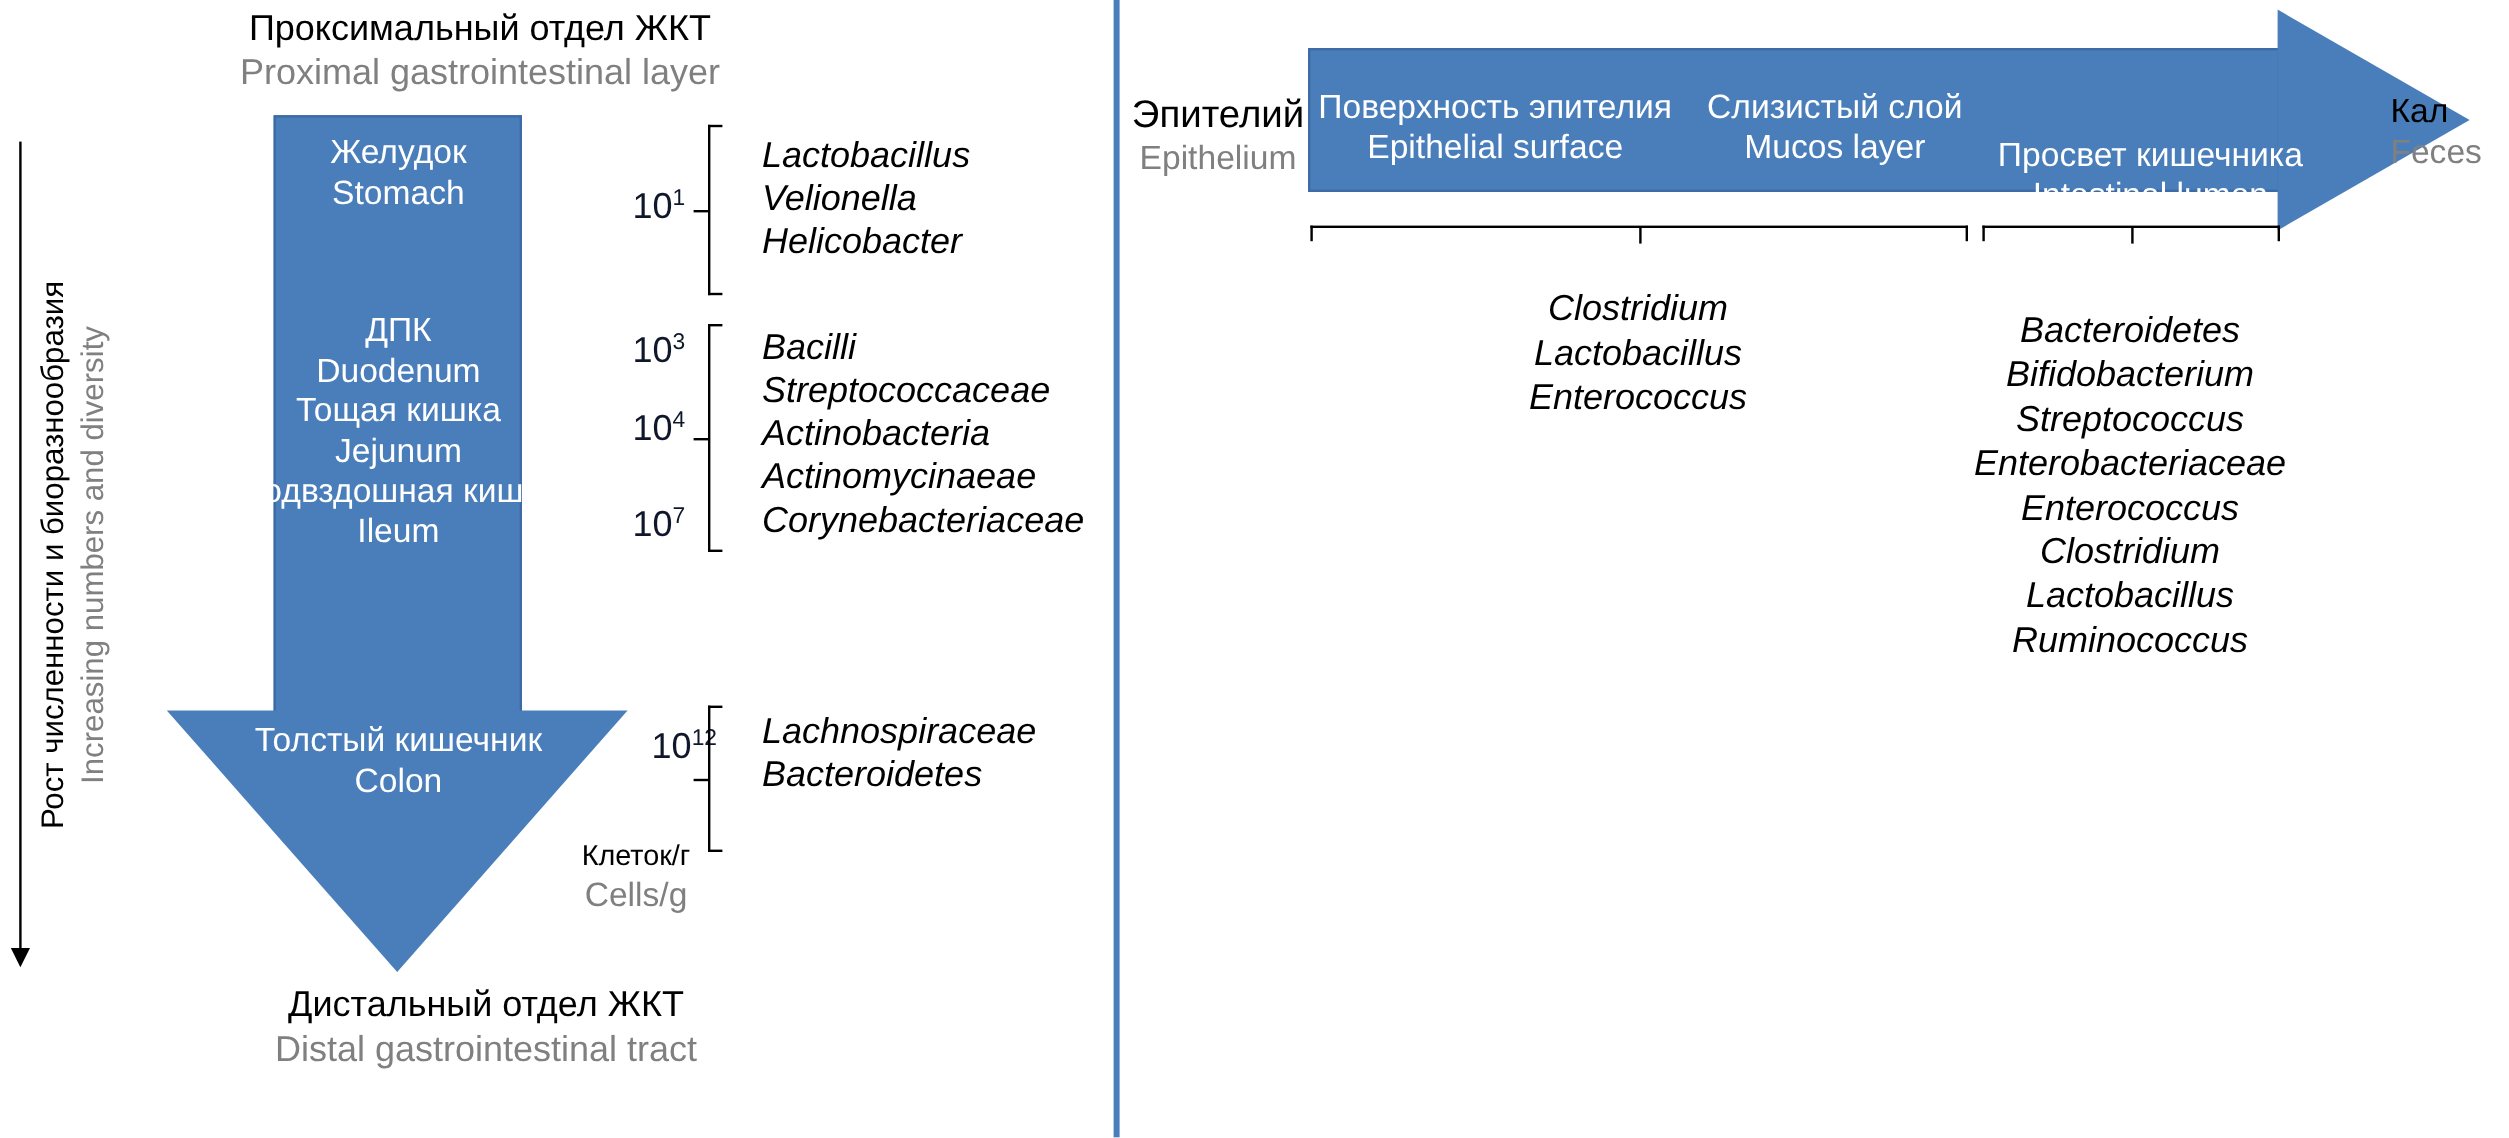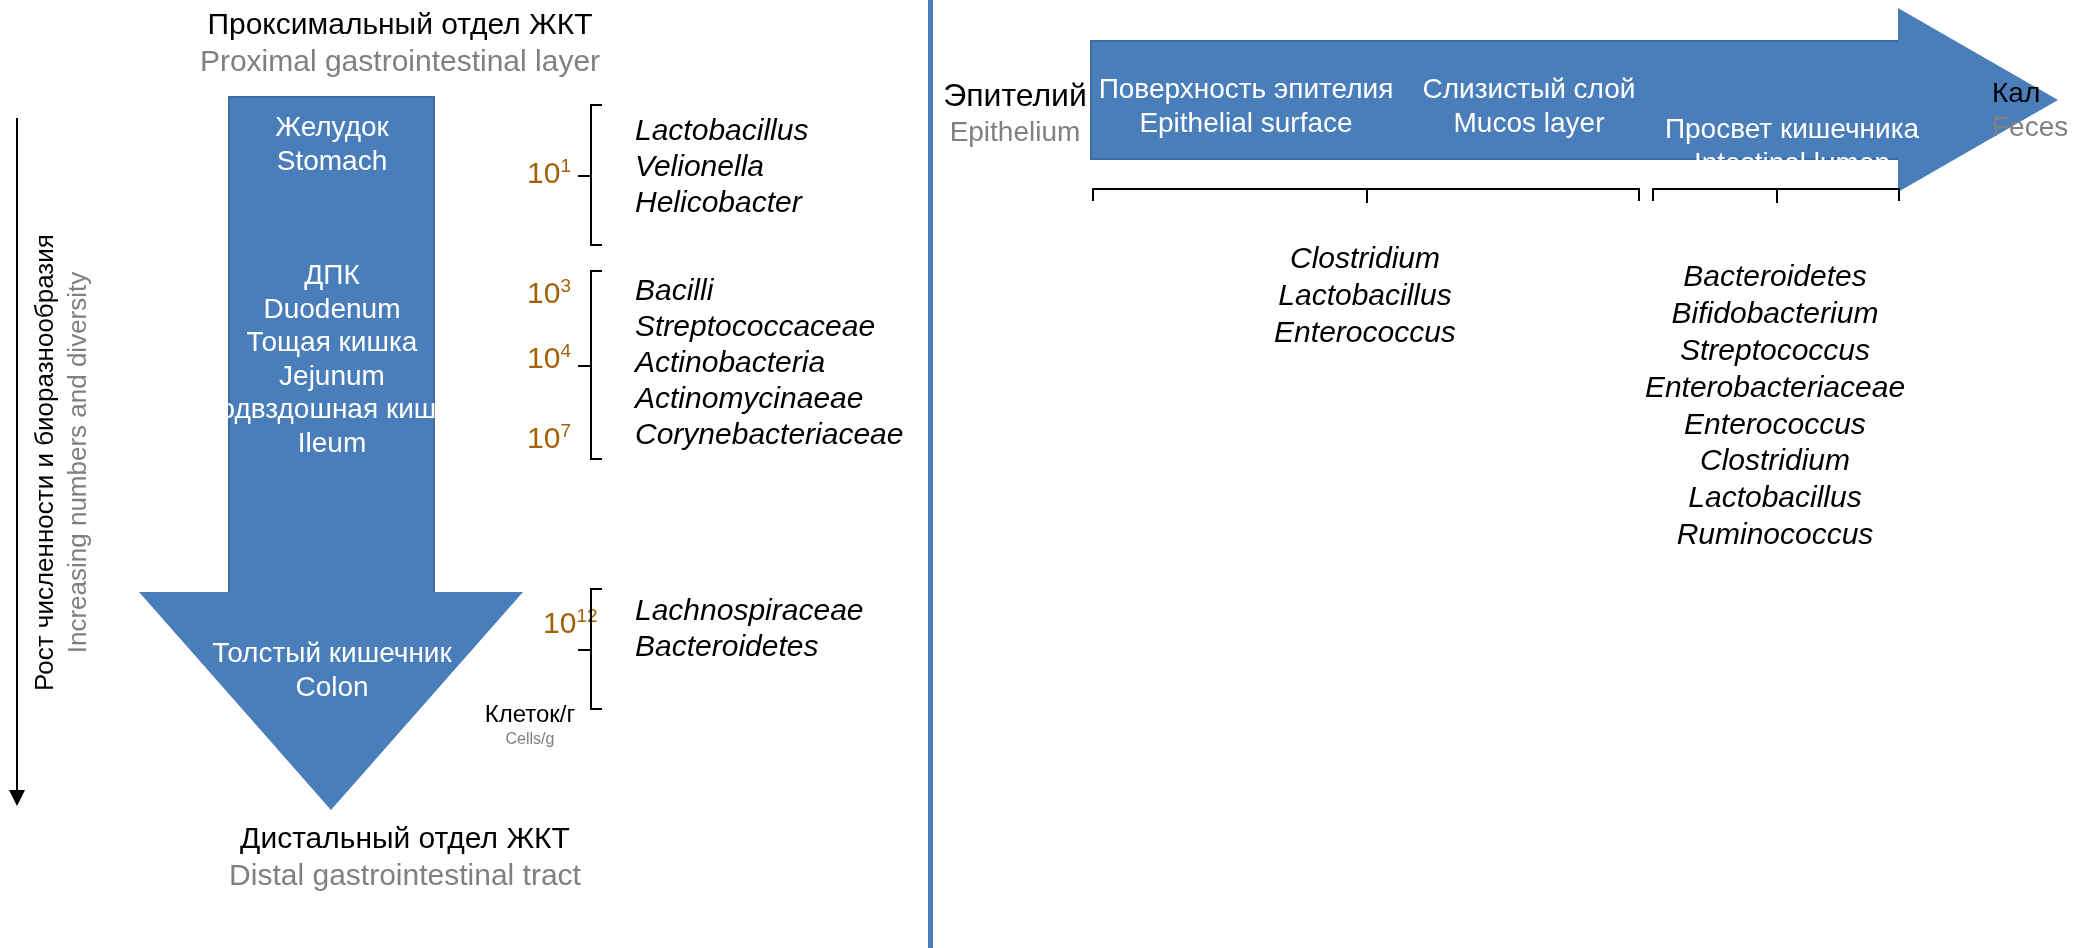--- a/index.html
+++ b/index.html
@@ -61,44 +61,44 @@
   .organ{
     position:absolute;width:290px;left:187px;text-align:center;
     color:#ffffff;line-height:1.2;z-index:3;
   }
   .organ span{display:block;}
   .organ .ru{color:#ffffff;font-size:28px;}
   .organ .en{color:#ffffff;font-size:28px;}
 
   #organ-stomach{top:110px;}
   #organ-small{top:258px;}
-  #organ-colon{top:600px;margin-top:36px;}
-
-  
-  .exp{position:absolute;font-size:30px;color:#a16207;white-space:nowrap;}
+  #organ-colon{top:600px;}
+
+  
+  .exp{position:absolute;font-size:30px;color:#0f172a;white-space:nowrap;}
   .exp sup{font-size:19px;vertical-align:super;}
 
   
   .brk{position:absolute;}
   .brk .vline{position:absolute;left:0;top:0;width:2px;height:100%;background:#000;}
   .brk .top,.brk .bot{position:absolute;left:0;width:12px;height:2px;background:#000;}
   .brk .top{top:0;}
   .brk .bot{bottom:0;}
   .brk .mid{position:absolute;left:0;width:12px;height:2px;background:#000;
             transform:translateX(-12px);}
 
   
   .bac{position:absolute;font-style:italic;font-size:30px;color:#000;line-height:1.2;}
   .bac span{display:block;white-space:nowrap;}
 
   #cells-label{
     position:absolute;left:440px;top:700px;width:180px;text-align:center;line-height:1.2;
   }
   #cells-label .ru{font-size:24px;}
-  #cells-label .en{font-size:16px;}
+  #cells-label .en{font-size:28px;}
 
   
   #epithelium-label{
     position:absolute;left:940px;top:76px;width:150px;text-align:center;line-height:1.22;
   }
   #epithelium-label .ru{font-size:32px;}
   #epithelium-label .en{font-size:28px;}
 
   #r-arrow-body{
     position:absolute;left:1090px;top:40px;width:810px;height:120px;

